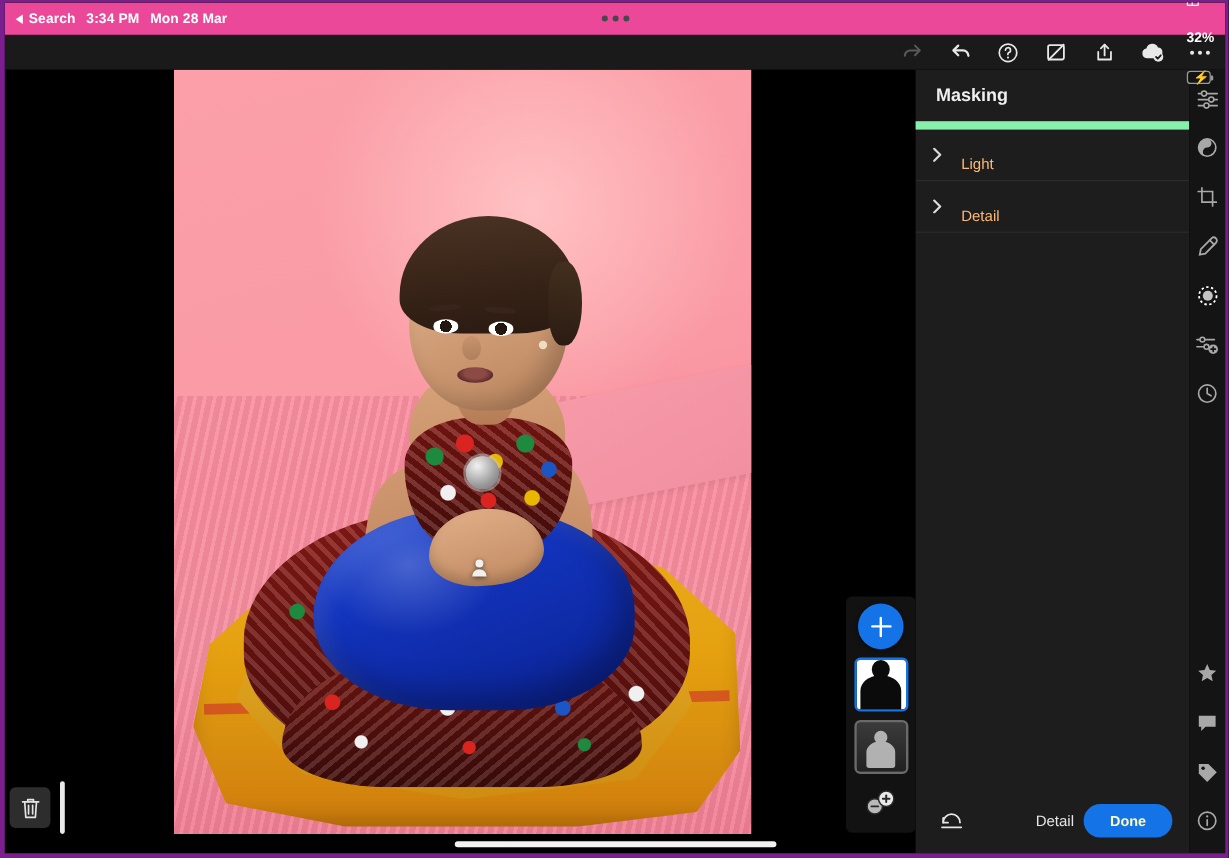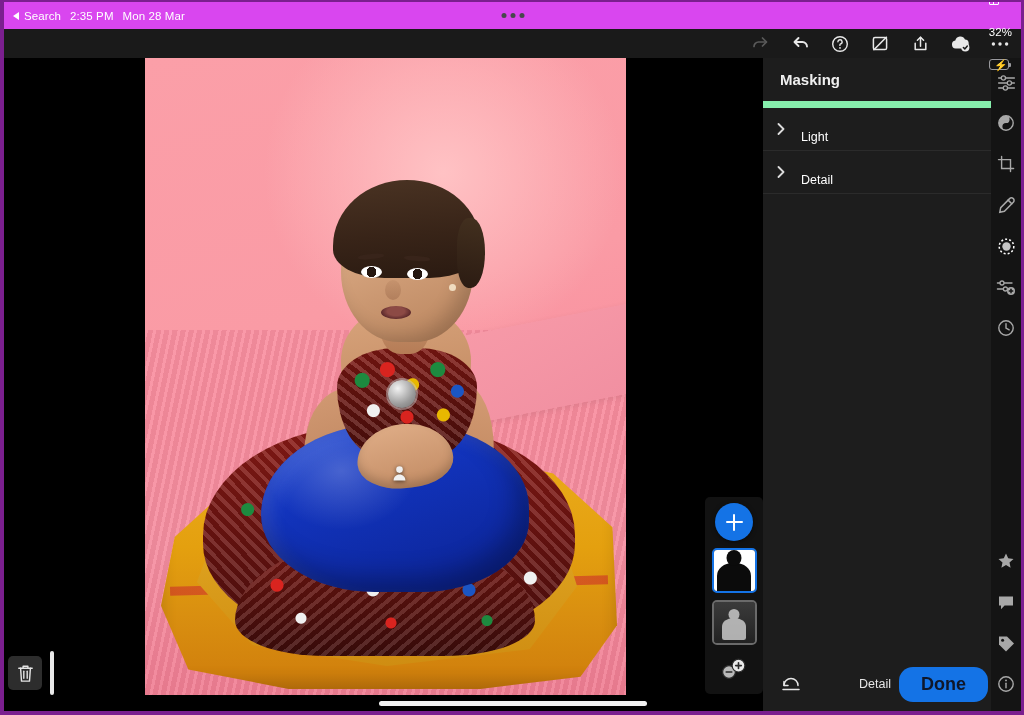--- a/index.html
+++ b/index.html
@@ -19,23 +19,23 @@
   #screen {
     position:relative;
     width:100%; height:100%;
     background:#000;
     overflow:hidden;
   }
 
   
   #statusbar {
     position:absolute; top:0; left:0; right:0; height:27px;
-    background:#d946ef;
+    background:#ec4899;
     display:flex; align-items:center;
-    color:#ffffff; font-size:11.5px; font-weight:400;
+    color:#ffffff; font-size:11.5px; font-weight:700;
     letter-spacing:.1px;
     z-index:40;
   }
   #sb-left { display:flex; align-items:center; gap:9px; padding-left:9px; }
   .sb-back-tri {
     width:0;height:0;
     border-top:4.5px solid transparent;
     border-bottom:4.5px solid transparent;
     border-right:6px solid #fff;
     margin-right:-4px;
@@ -353,36 +353,36 @@
     color:#efefef; font-size:15px; font-weight:700;
     border-bottom:7px solid #86efac;
   }
   .panel-row {
     height:43px; display:flex; align-items:center;
     padding-left:14px; gap:15px;
     border-bottom:1px solid #2b2b2b;
     cursor:pointer;
   }
   .panel-row .chev { width:9px; color:#dcdcdc; display:flex; align-items:center; }
-  .panel-row .lbl { color:#ffffff; font-size:12.5px;margin-top:15px; }
+  .panel-row .lbl { color:#fdba74; font-size:12.5px;margin-top:15px; }
   #panel-spacer { flex:1; }
   #panel-footer {
     height:54px; display:flex; align-items:center;
     padding:0 14px 0 18px; gap:0;
   }
   #reset-btn { width:26px;height:26px;display:flex;align-items:center;justify-content:center;cursor:pointer;color:#e6e6e6; }
   #cancel-btn {
     margin-left:50px;
     color:#e6e6e6; font-size:12.5px; cursor:pointer;
     padding:6px 8px;
   }
   #done-btn {
     margin-left:auto;
-    background:#1473e6; color:#0f172a;
-    font-size:18px; font-weight:700;
+    background:#1473e6; color:#fef9c3;
+    font-size:12px; font-weight:700;
     padding:7px 22px; border-radius:14px; cursor:pointer;
   }
 
   
   #rail {
     position:absolute; top:56px; right:0; bottom:0; width:30px;
     background:#141414;
     z-index:22;
     display:flex; flex-direction:column; align-items:center;
     padding-top:10px;
@@ -409,21 +409,21 @@
 </head>
 <body>
 
 <div id="frame">
 <div id="screen">
 
   <div id="statusbar">
     <div id="sb-left">
       <span class="sb-back-tri"></span>
       <span>Search</span>
-      <span>2:35 PM</span>
+      <span>3:34 PM</span>
       <span>Mon 28 Mar</span>
     </div>
     <div id="sb-center">
       <i></i>
           <i></i>
           <i></i>
     </div>
     <div id="sb-right">
       <span class="wifi">
         <span class="w1"></span>

